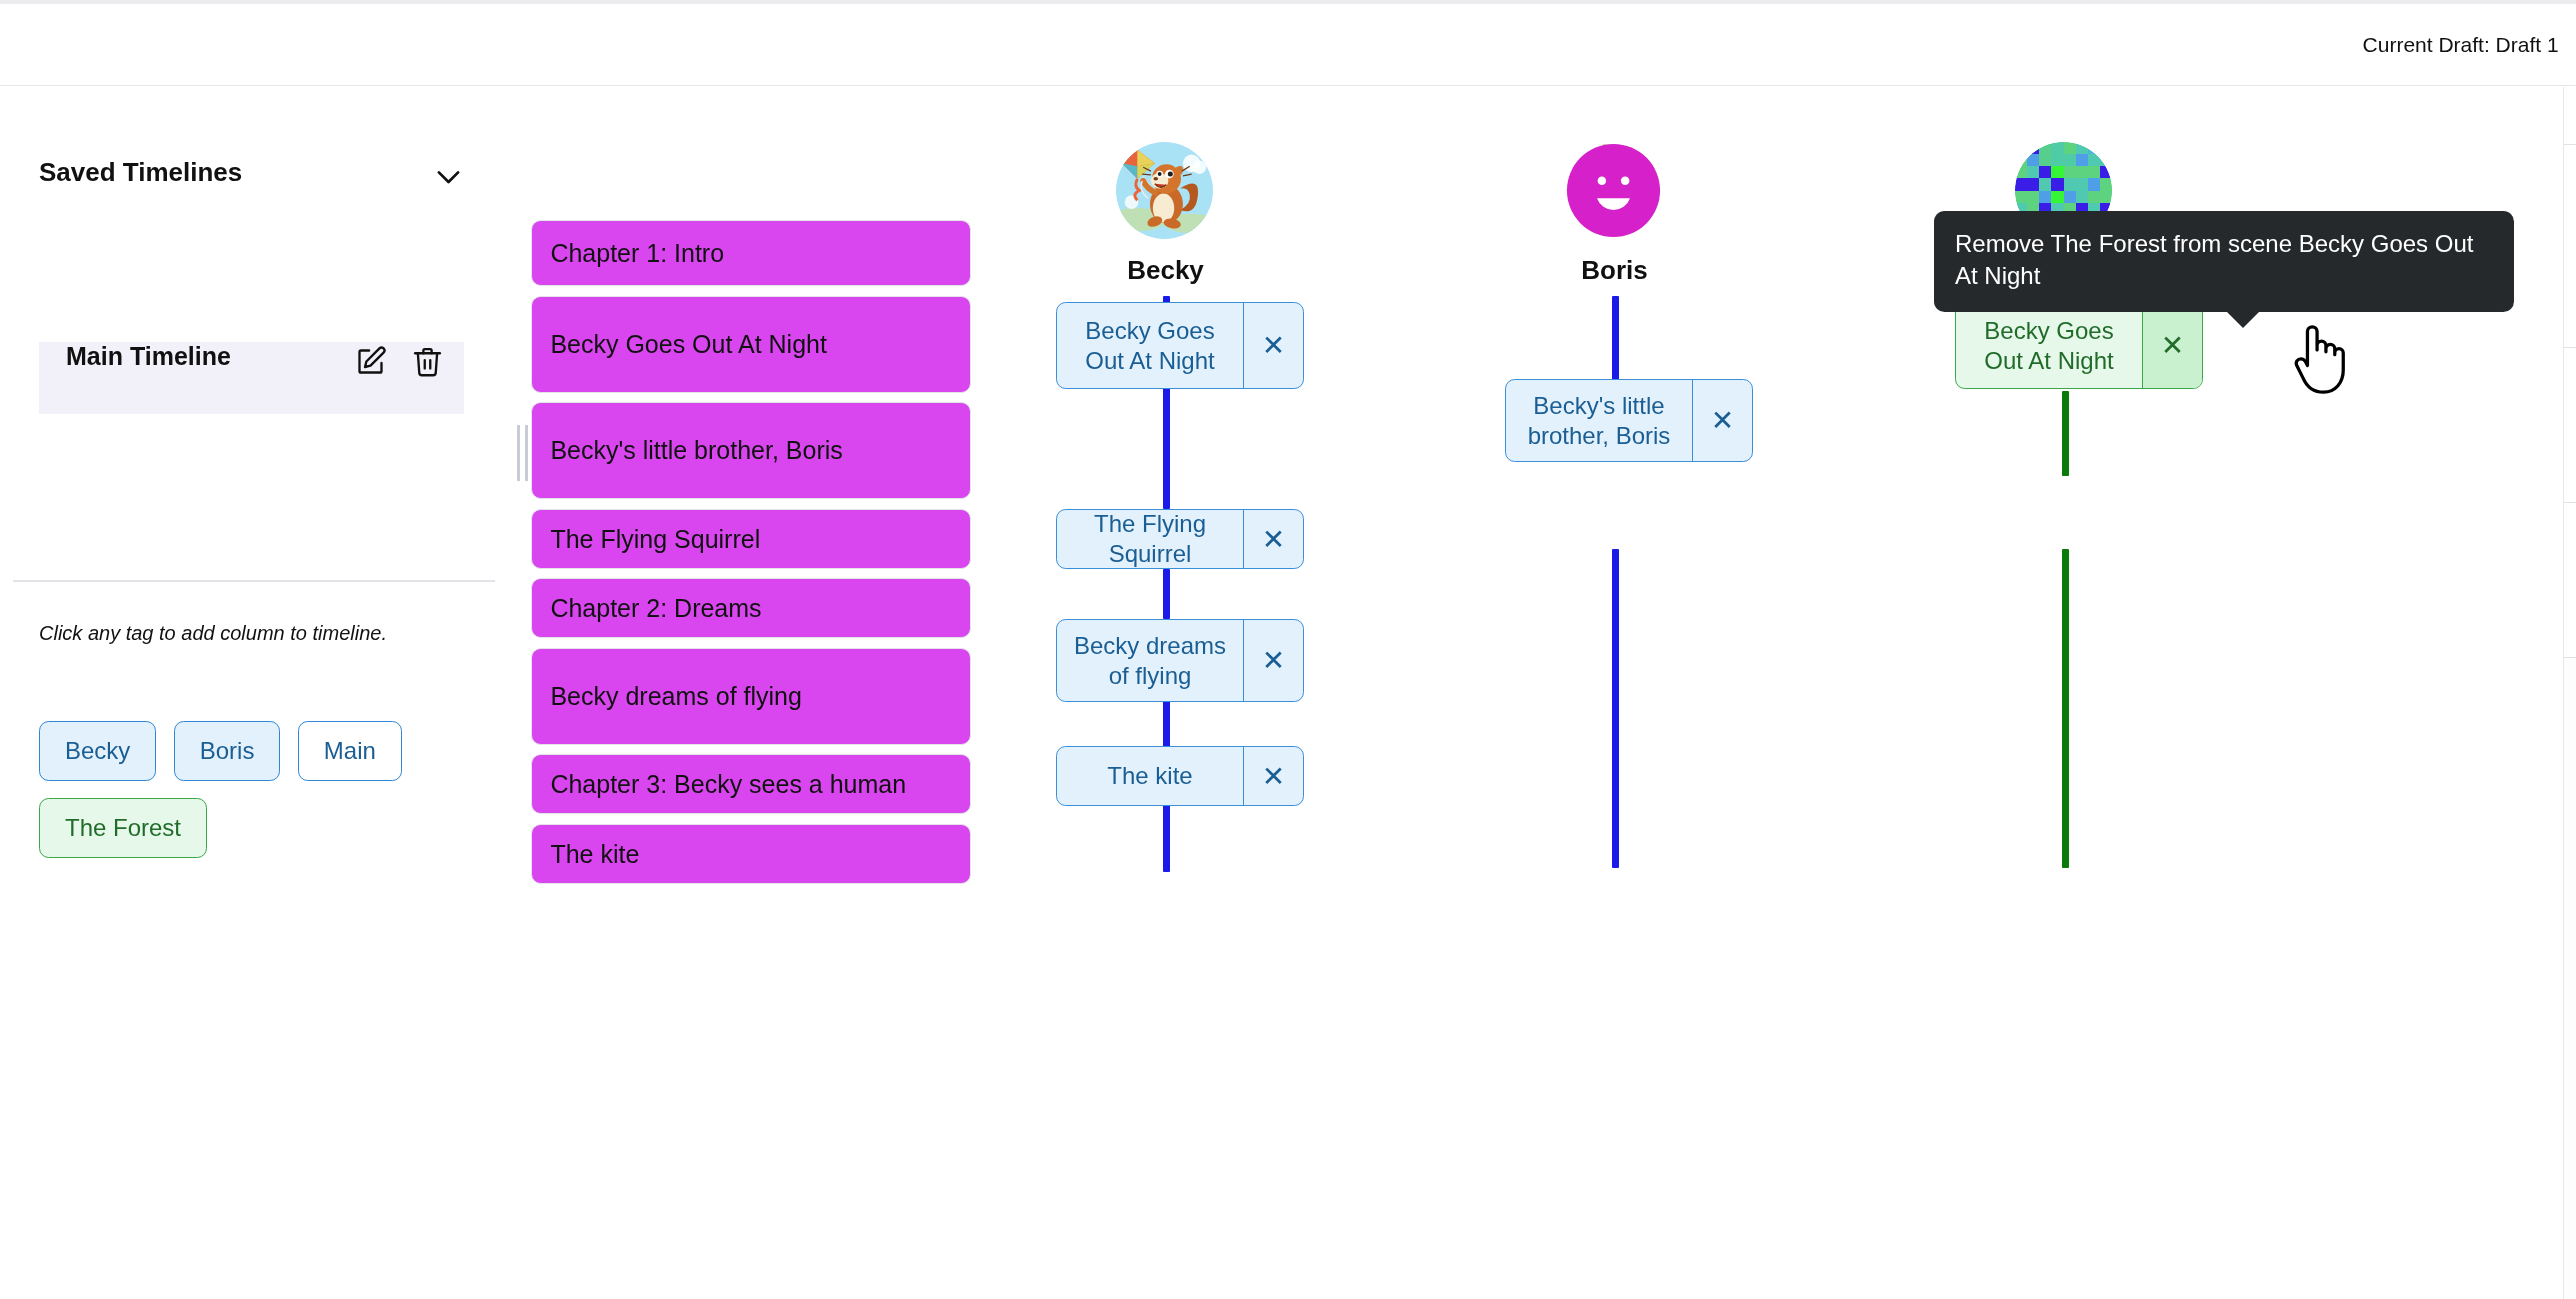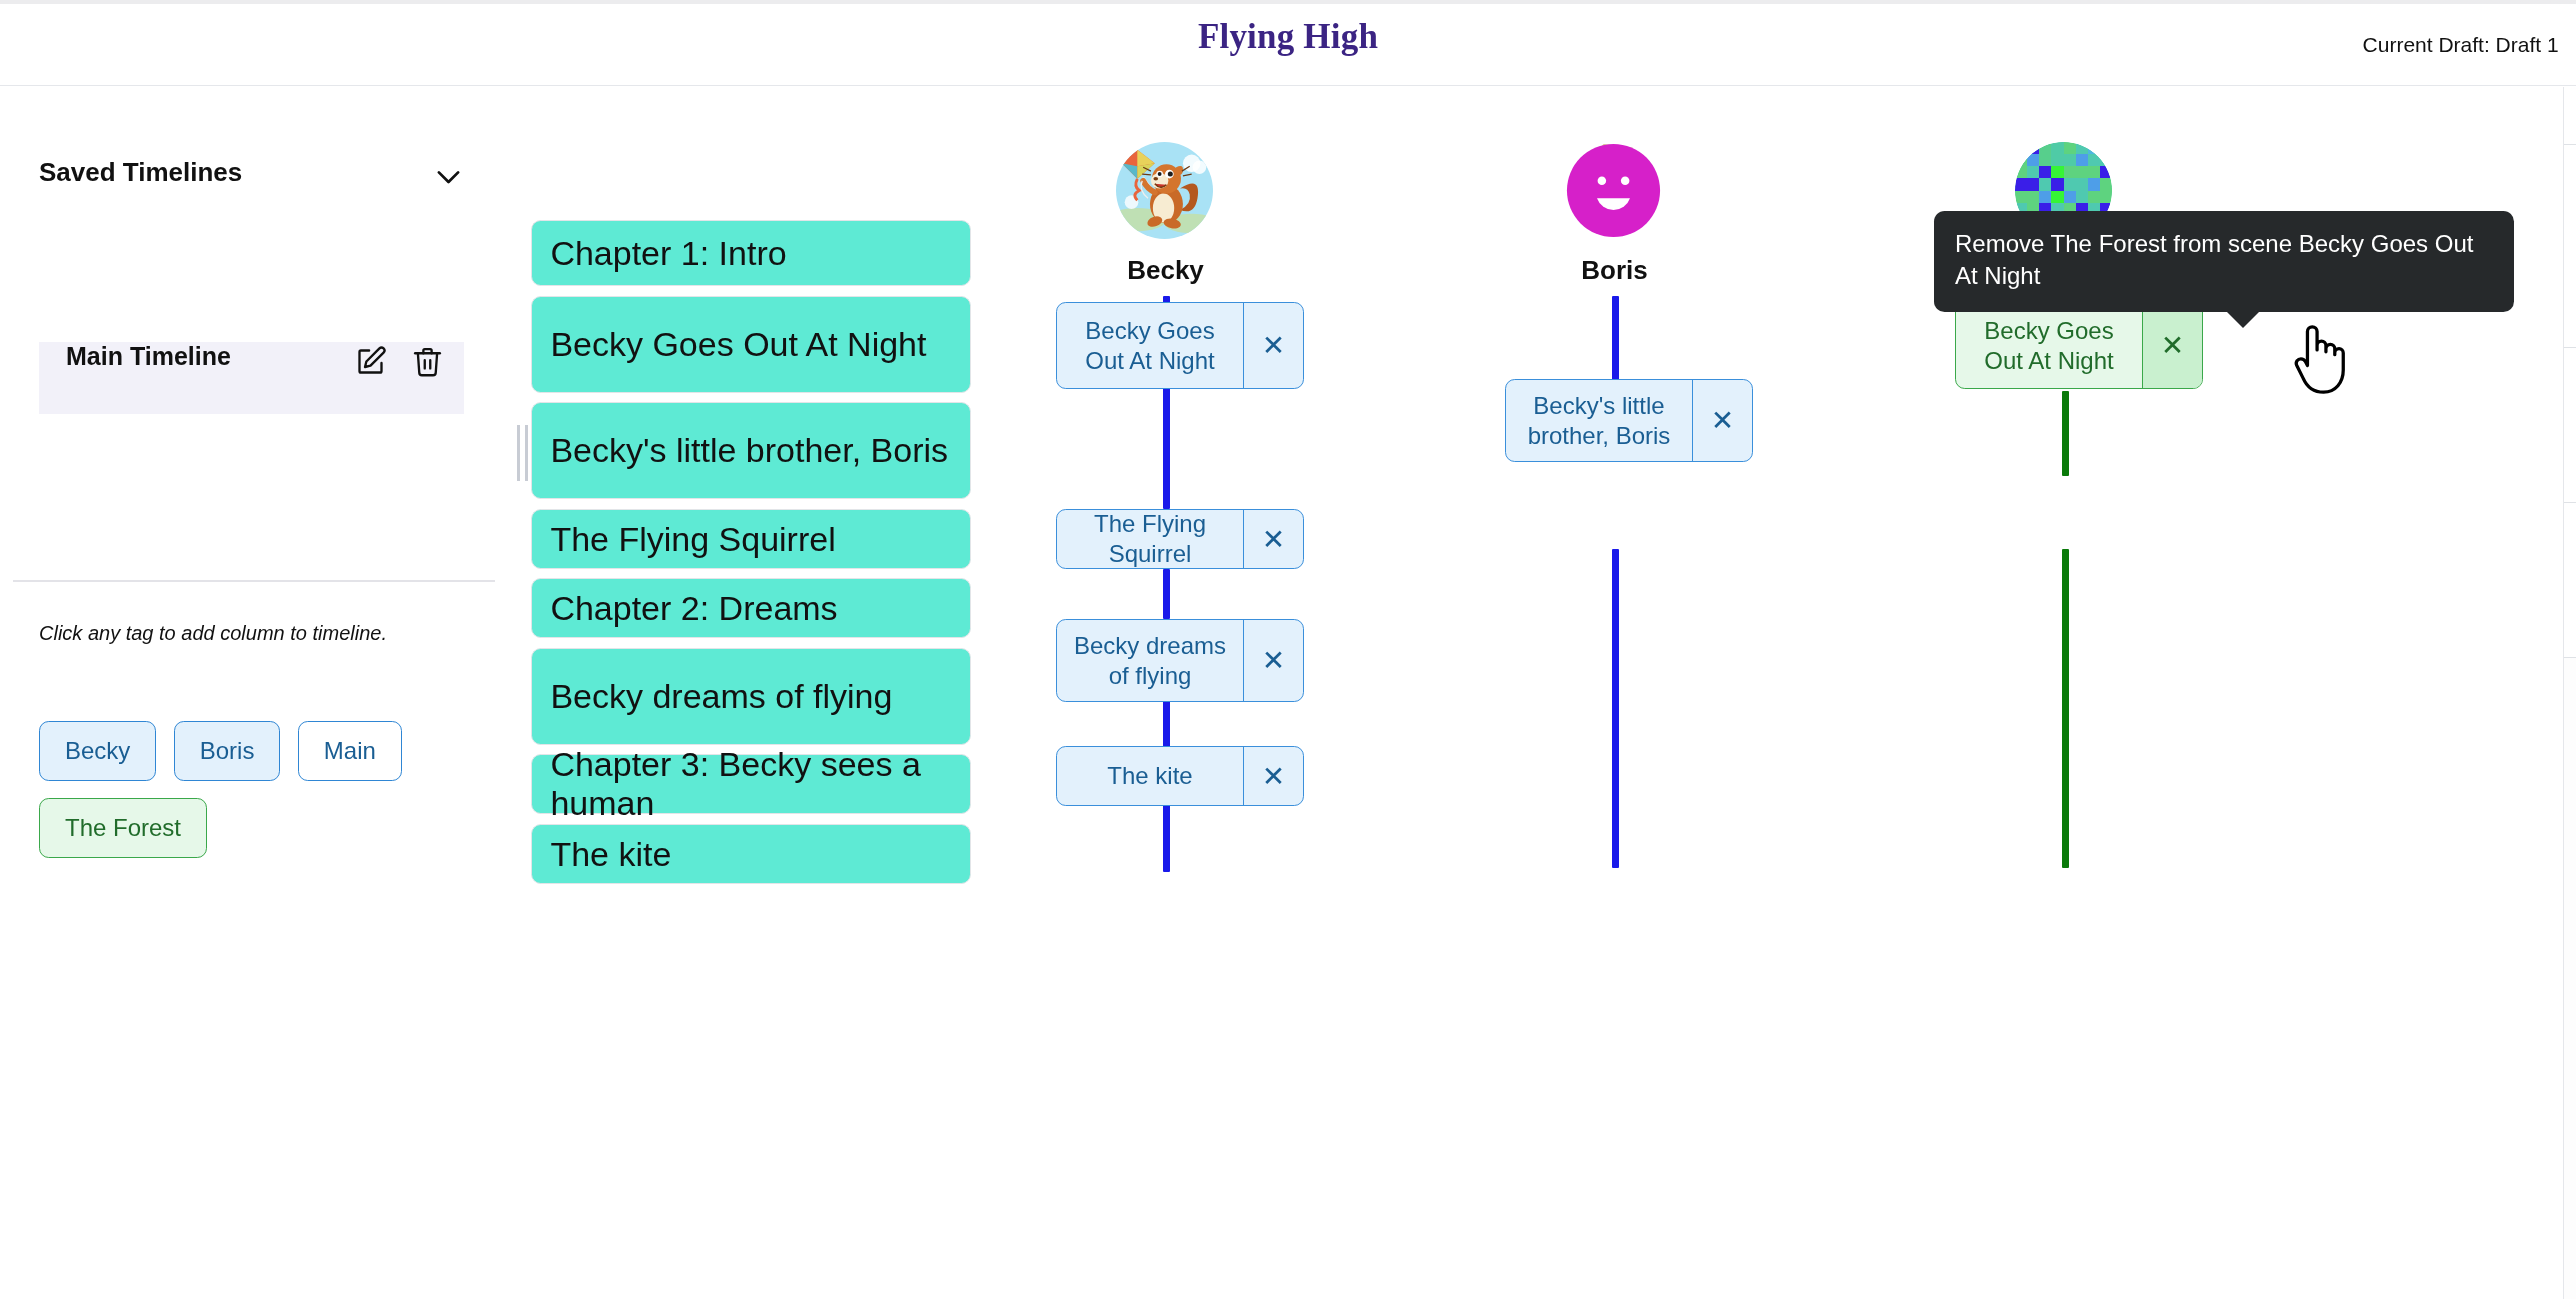--- a/index.html
+++ b/index.html
@@ -96,26 +96,26 @@
     width: 2073px; height: 1213px;
   }
   .scene-header {
     position: absolute; left: 28px; top: 129px;
     font-size: 26px; font-weight: bold; color: #111;
   }
   .scene-col { position: absolute; left: 28px; top: 0; width: 440px; }
   .scene-cell {
     position: absolute; left: 0;
     width: 440px;
-    background: #5eead4;
+    background: #d946ef;
     border: 1px solid #e2e5e8;
     border-radius: 9.7px;
     display: flex; align-items: center;
     padding-left: 18.4px;
-    font-size: 34px; color: #111;
+    font-size: 25px; color: #111;
   }
   .drag-handle {
     position: absolute; left: -15.5px;
     width: 13.5px; height: 58px;
     cursor: grab;
     display: flex; gap: 4.8px; align-items: center; justify-content: center;
   }
   .drag-handle i { width: 2.9px; height: 56px; background: #c8ccd4; display:block; }
 
   
@@ -178,21 +178,20 @@
   .right-sliver {
     position: absolute; right: 0; top: 87px; width: 13.5px; height: 1213px;
     background: #fdfdfd; border-left: 1px solid #e5e7eb;
   }
   .right-sliver .seg { position:absolute; left:0; width:13.5px; background:#fff; border-bottom:1px solid #dfe2e6; }
 </style>
 </head>
 <body>
 
 <div class="topbar">
-  <div class="app-title">Flying High</div>
   <div class="draft-label">Current Draft: Draft 1</div>
 </div>
 
 <div class="sidebar">
 
   <div class="saved-head">Saved Timelines</div>
 
   <div class="chev">
     <svg width="33" height="33" viewBox="0 0 24 24" fill="none" stroke="#111" stroke-width="2" stroke-linecap="round" stroke-linejoin="round">
       <polyline points="5 9 12 16 19 9"></polyline>

